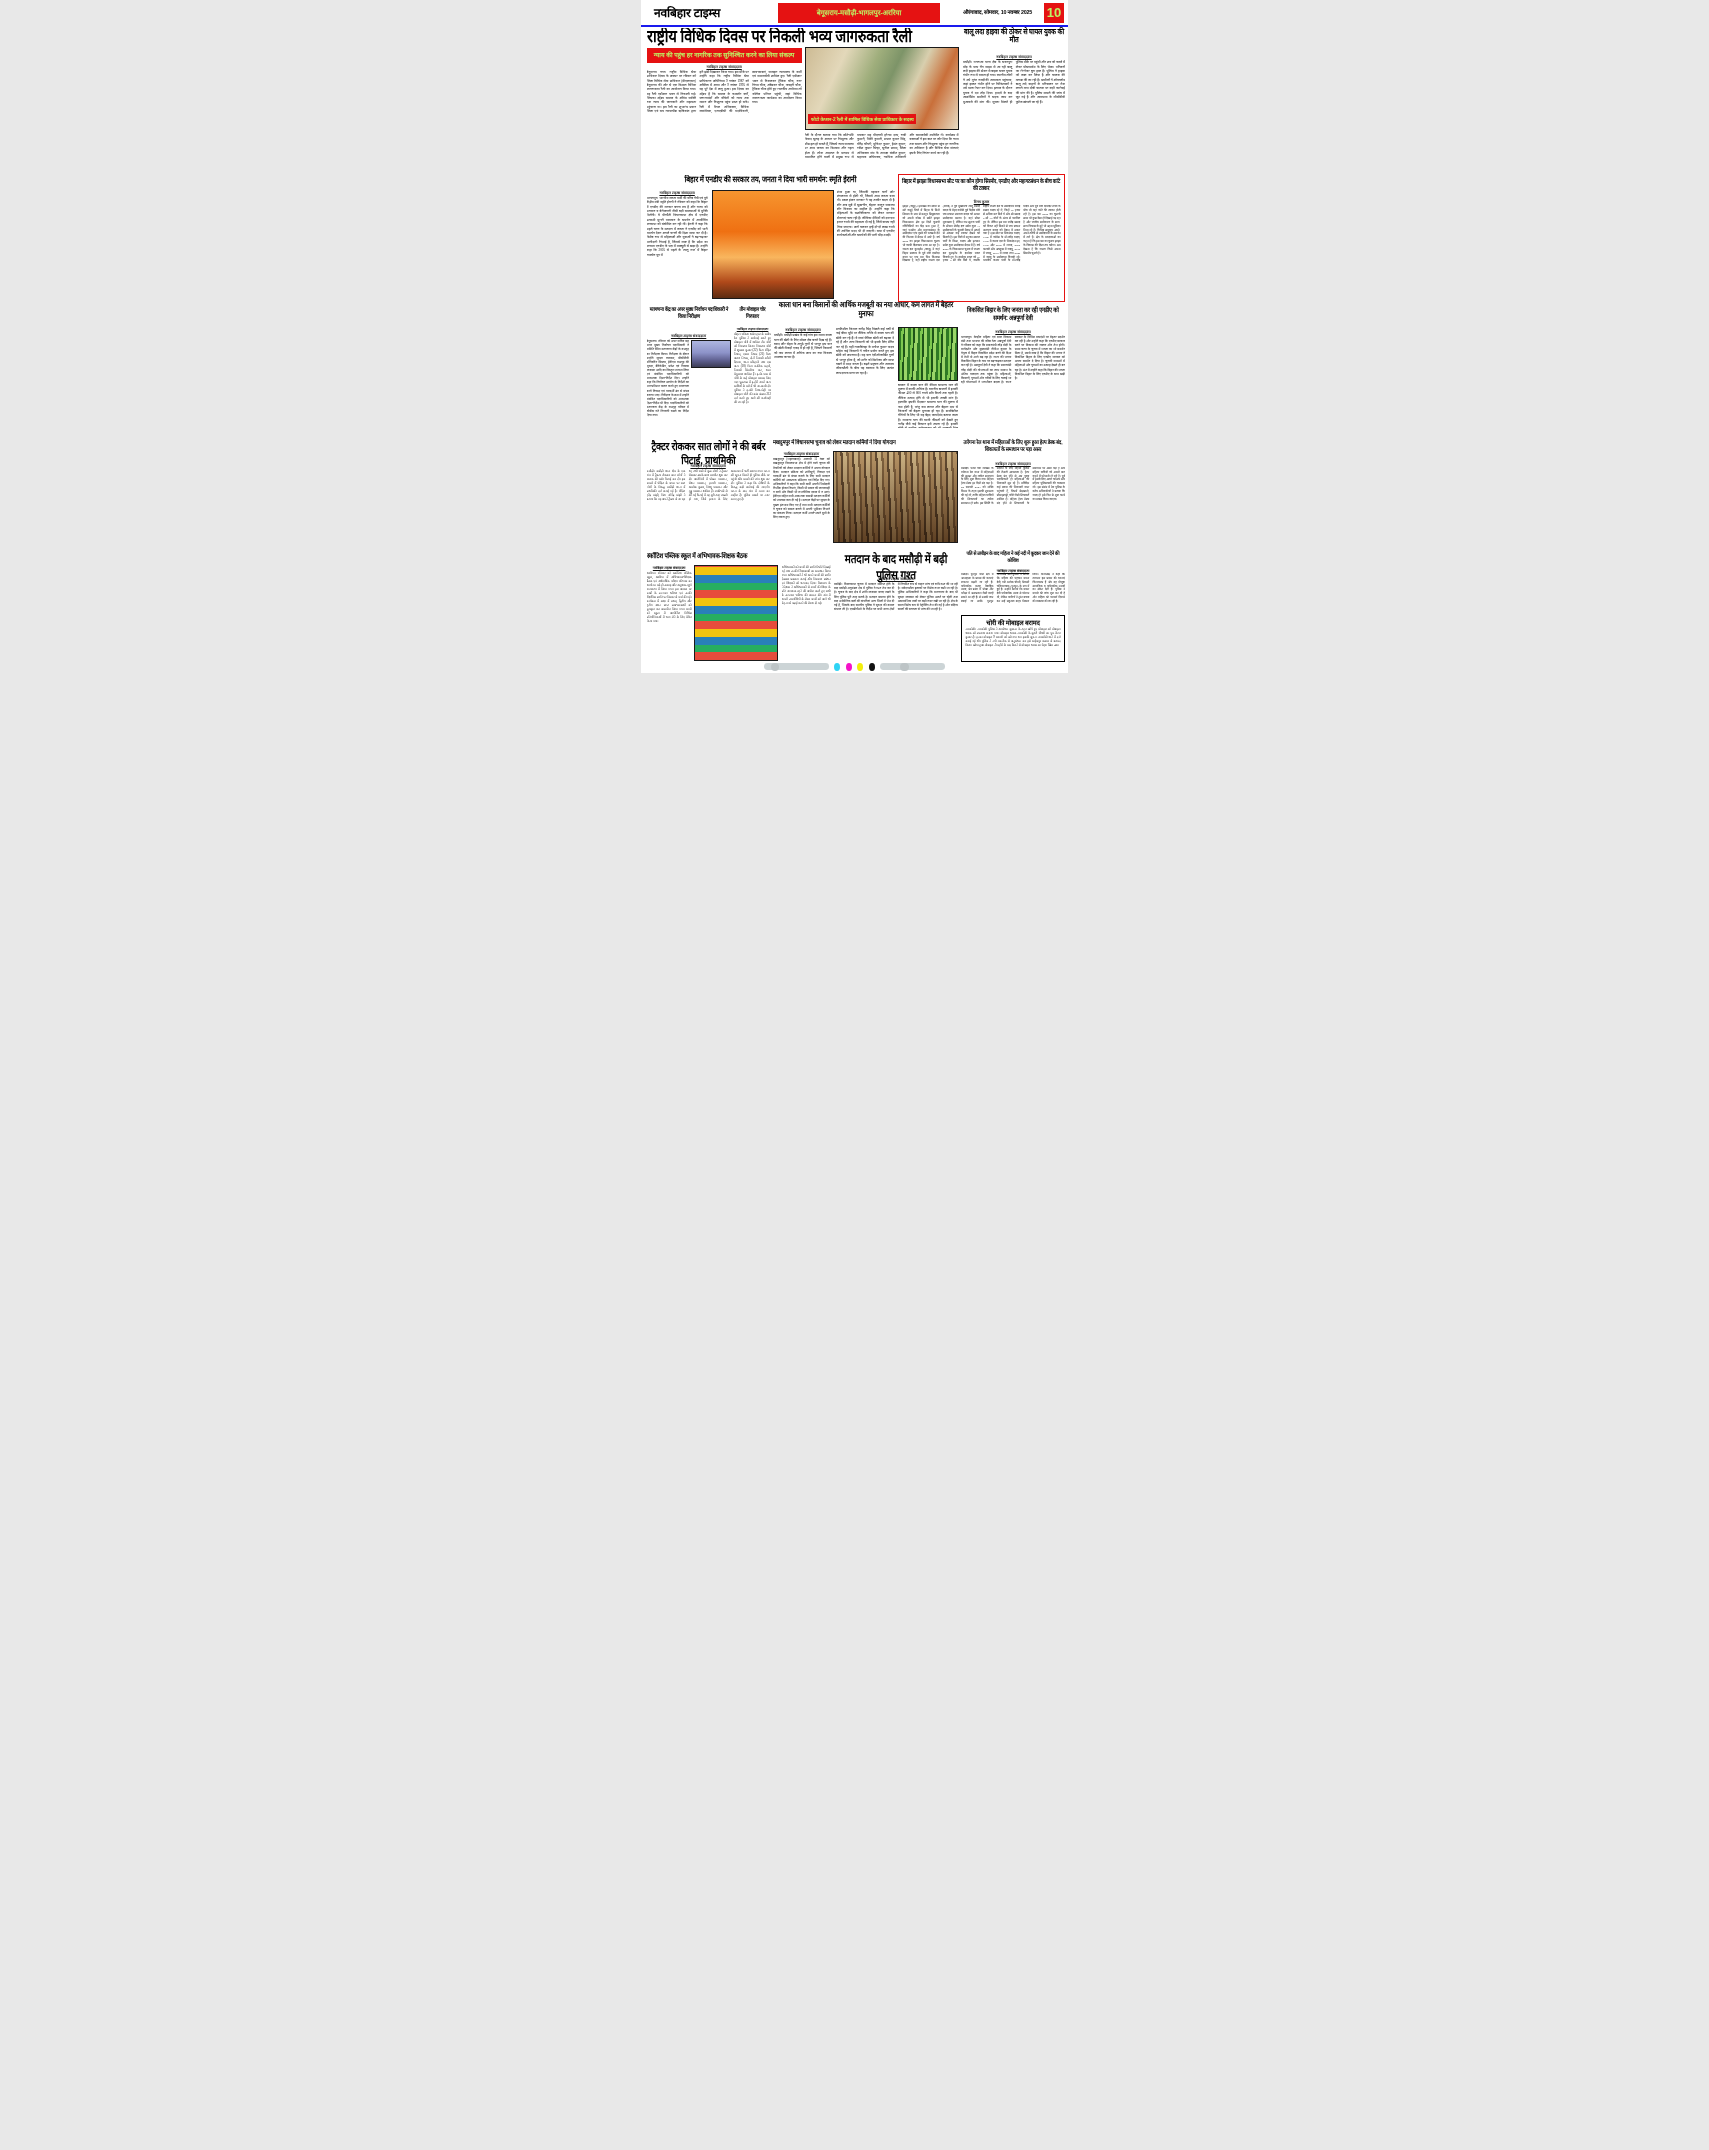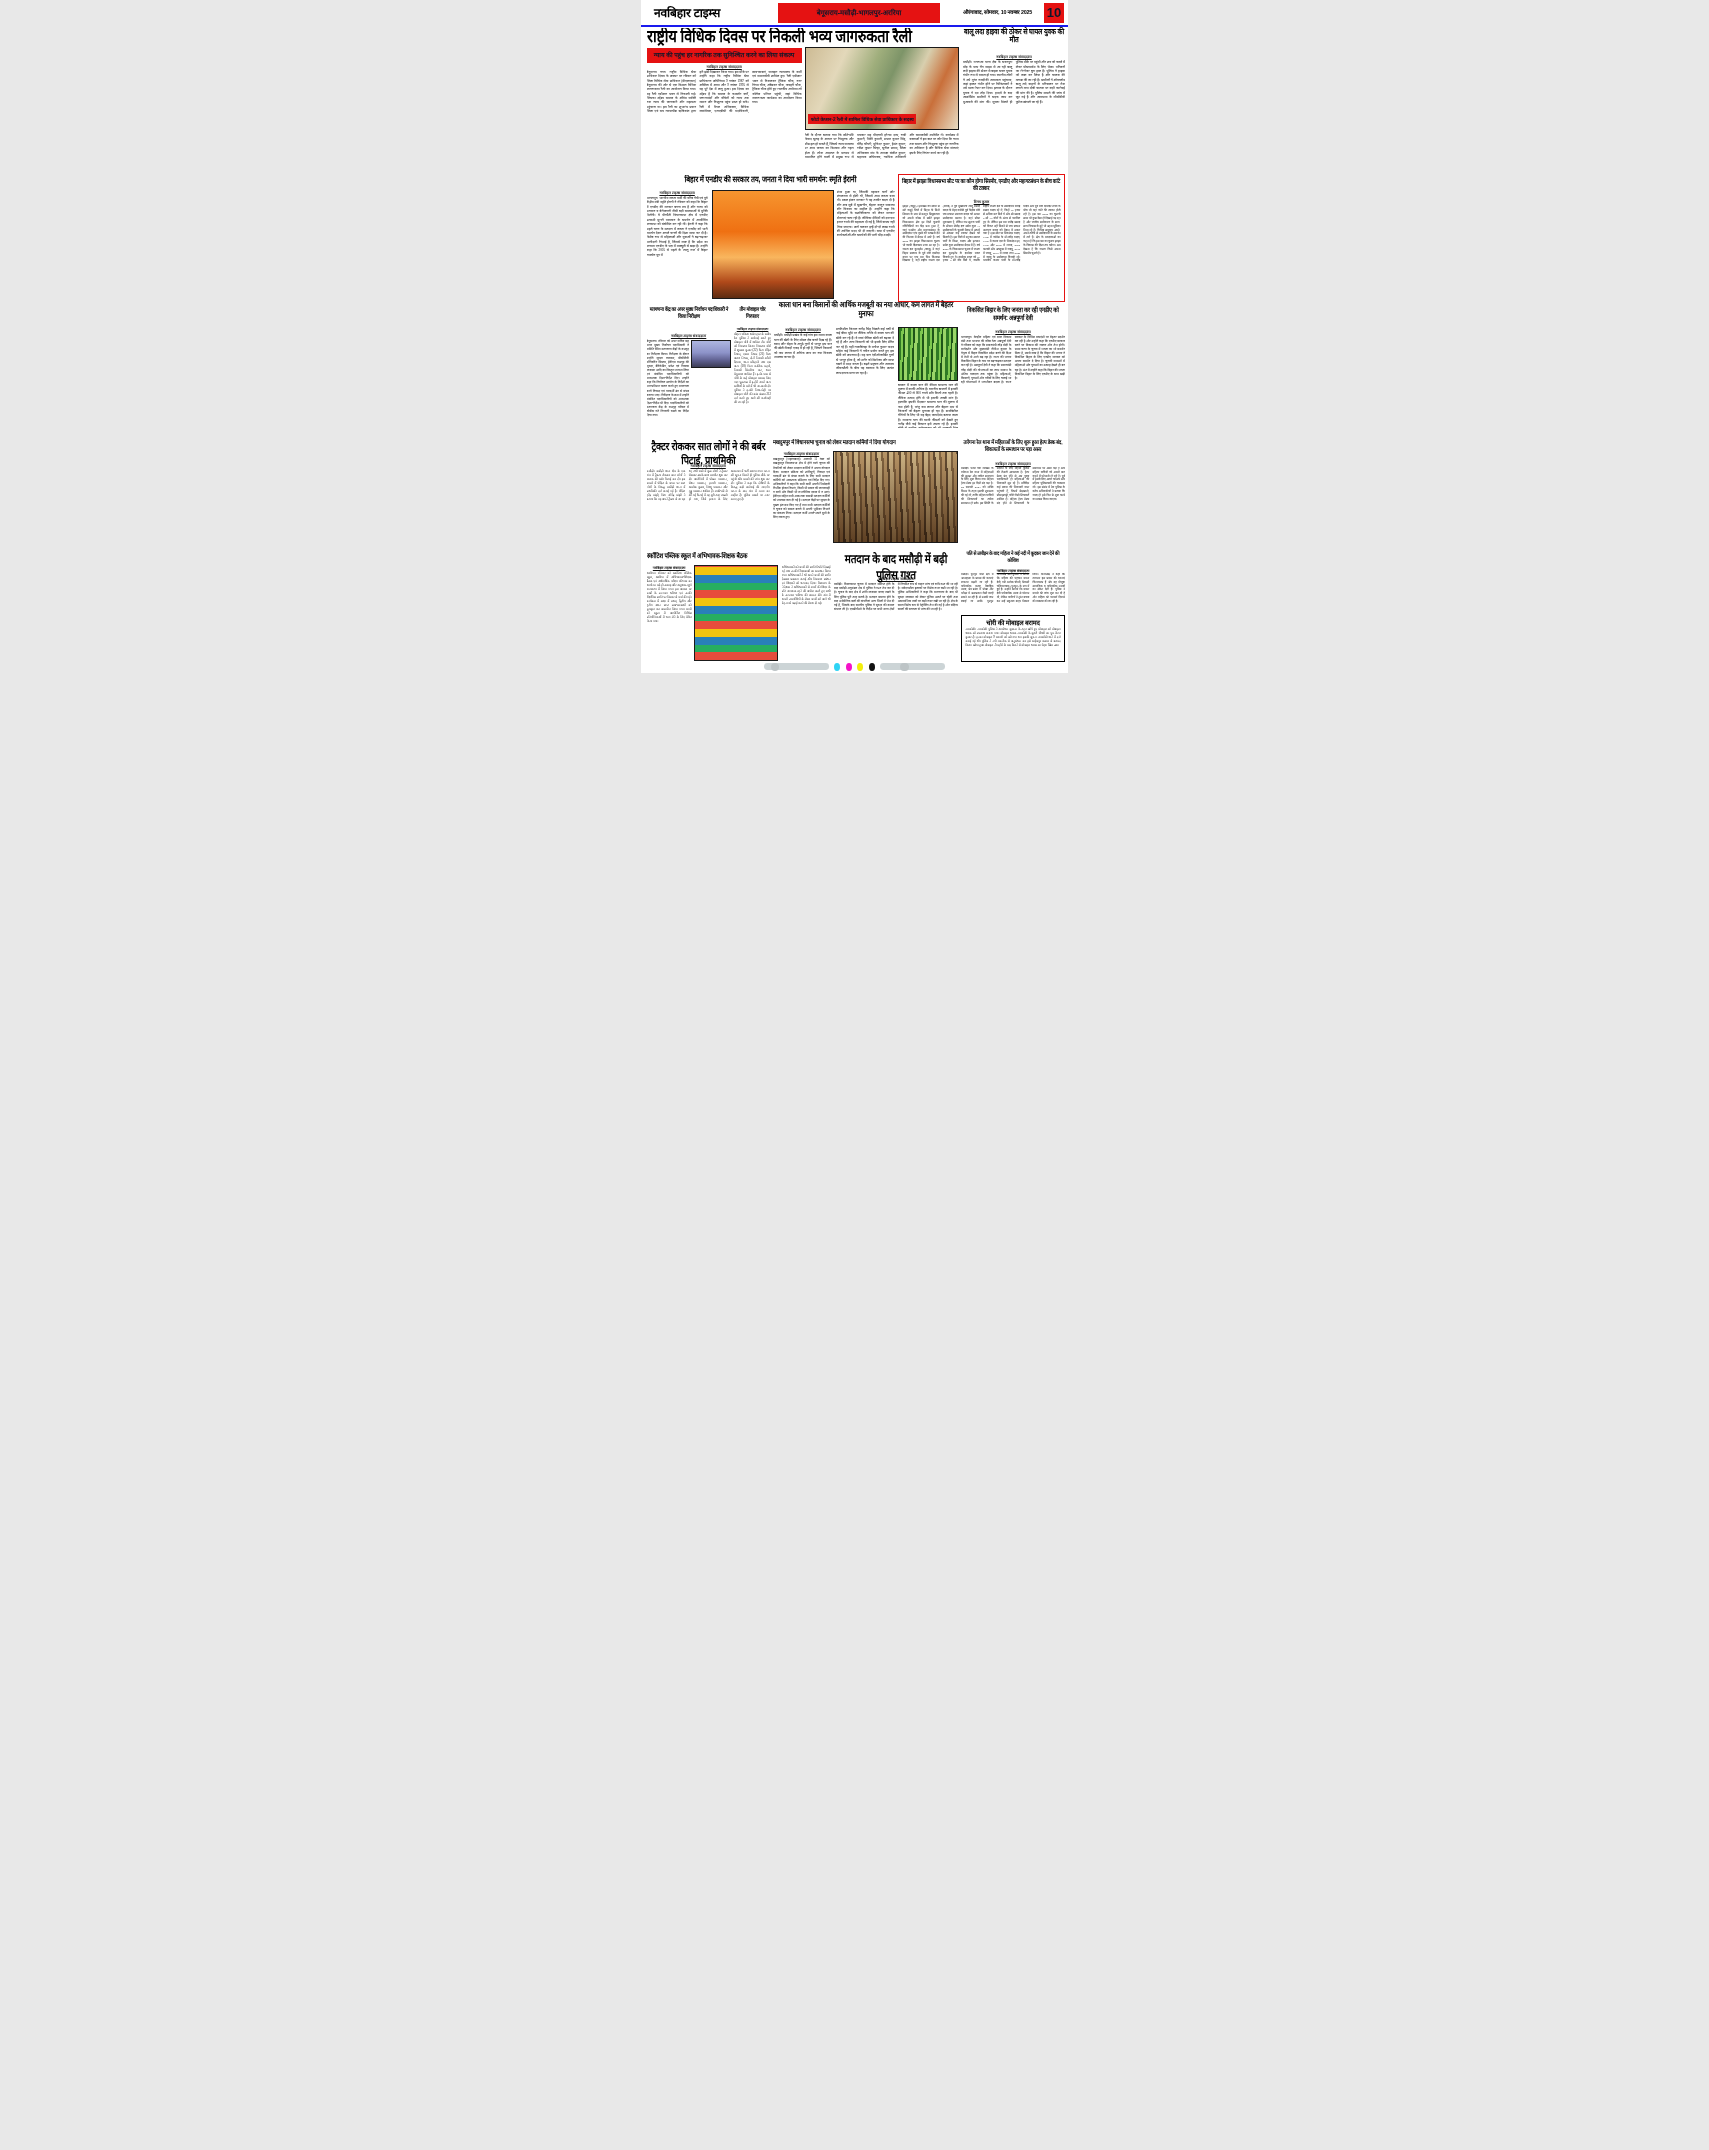--- a/index.html
+++ b/index.html
@@ -10,21 +10,21 @@
   .fitx{display:block;width:118%;transform:scaleX(.847);transform-origin:left top;}
   .nowrap{white-space:nowrap;overflow:hidden;}
   .center{text-align:center;}
   .byline{font-family:"Liberation Sans",sans-serif;font-weight:700;font-size:3.7px;
           text-decoration:underline;text-align:center;margin:1.3px 0 0.9px 0;}
   .bt{font-size:3.3px;line-height:1.33;text-align:justify;overflow:hidden;}
   .c2{column-count:2;column-gap:3.4px;}
   .c3{column-count:3;column-gap:3.4px;}
   .c4{column-count:4;column-gap:3px;}
   .photo{border:0.7px solid #1a1a1a;box-sizing:border-box;}
-  .redband{background:#e51212;color:#0f172a;font-family:"Liberation Sans",sans-serif;font-weight:700;
+  .redband{background:#e51212;color:#bef264;font-family:"Liberation Sans",sans-serif;font-weight:700;
            display:flex;align-items:center;justify-content:center;text-align:center;}
   .blue-rule{background:#1a1aee;}
   .rally-photo{background:linear-gradient(115deg,#cdbb94 0%,#e3d8ba 22%,#9fae7c 40%,#7d9468 52%,#d8cfae 66%,#c96f3a 80%,#e8ddc4 100%);}
   .smriti-photo{background:linear-gradient(180deg,#f6952f 0%,#ef7012 38%,#f9b65e 62%,#b0491a 85%,#5d2c12 100%);}
   .mg-photo{background:linear-gradient(180deg,#aeb6e0 0%,#8d93c9 45%,#5e5f8f 75%,#3c3c55 100%);}
   .rice-photo{background:repeating-linear-gradient(92deg,#2f7a24 0 2.6px,#7ec850 2.6px 4.7px,#1d5518 4.7px 6.5px,#9ad568 6.5px 9.5px);}
   .crowd-photo{background:repeating-linear-gradient(88deg,#d9c6a0 0 3.9px,#8a6f4f 3.9px 6px,#c3a57c 6px 9.5px,#6b553d 9.5px 11.6px),linear-gradient(180deg,#f0e6d2,#7a6248);background-blend-mode:multiply;}
   .school-photo{background:repeating-linear-gradient(0deg,#e74c3c 0 7.7px,#27ae60 7.7px 15.5px,#2980b9 15.5px 23px,#f1c40f 23px 31px),repeating-linear-gradient(90deg,rgba(255,255,255,.25) 0 6px,rgba(0,0,0,.12) 6px 12px);}
   .caption-band{position:absolute;left:2.6px;bottom:5.2px;height:10.3px;padding:0 2.6px;font-size:4.7px;}
   .jbox{border:1.3px solid #e51212;box-sizing:border-box;padding:2.6px 3.4px;}

